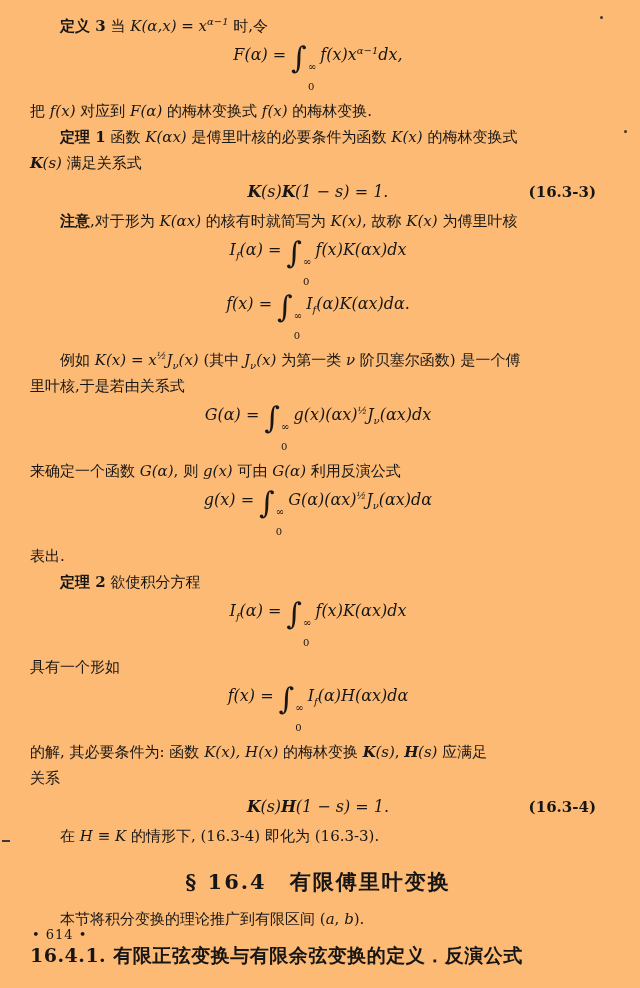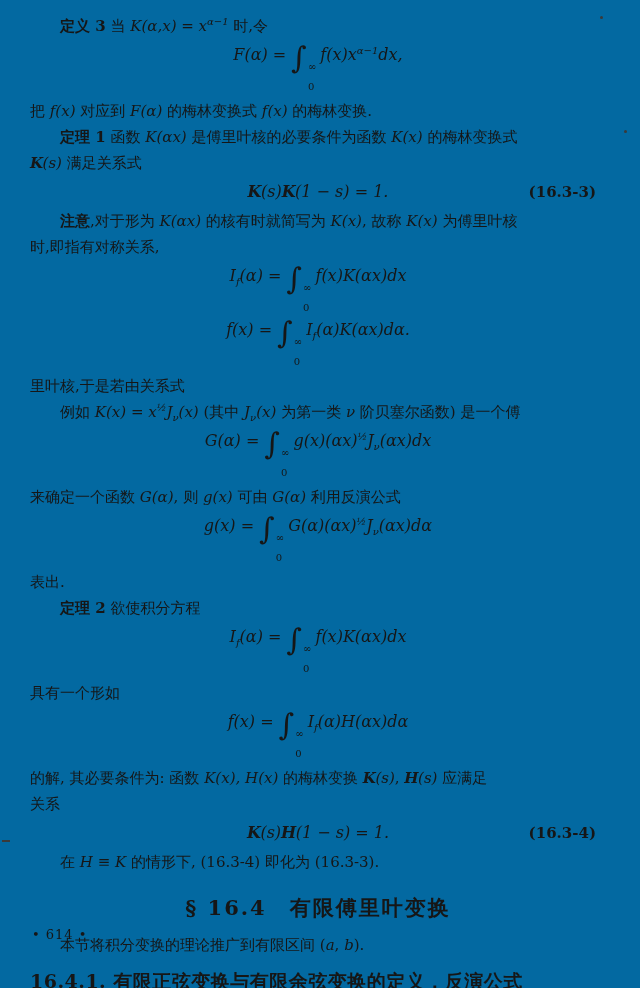--- a/index.html
+++ b/index.html
@@ -1,19 +1,19 @@
 <!DOCTYPE html>
 <html><head>
 <meta charset="utf-8">
 <style>
   html,body{margin:0;padding:0;background:#e9e7e2;}
   .page{
     width:640px;height:988px;box-sizing:border-box;
     margin:0 auto;position:relative;overflow:hidden;
-    background:#0369a1;color:#161616;
+    background:#fdba74;color:#161616;
     font-family:"DejaVu Serif","Liberation Serif",serif;
     font-size:15px;line-height:1.6;
     padding:12px 34px 12px 30px;
   }
   .line{margin:2px 0;}
   .ind{text-indent:2em;}
   .b{font-weight:bold;}
   .i{font-style:italic;}
   .scr{font-style:italic;font-weight:bold;font-family:"DejaVu Serif",serif;letter-spacing:-0.5px;}
   .sup{vertical-align:super;font-size:10px;font-style:italic;line-height:0;}
@@ -64,38 +64,37 @@
   <div class="line ind"><span class="b">定理 1</span><span>  函数 </span><span class="i">K(αx)</span><span> 是傅里叶核的必要条件为函数 </span><span class="i">K(x)</span><span> 的梅林变换式</span></div>
 
   <div class="line"><span class="scr">K</span><span class="i">(s)</span><span> 满足关系式</span></div>
 
   <div class="formula">
     <span><span class="scr">K</span><span class="i">(s)</span><span class="scr">K</span><span class="i">(1 − s) = 1.</span></span>
     <span class="eqnum">(16.3-3)</span>
   </div>
 
   <div class="line ind"><span class="b">注意</span><span>,对于形为 </span><span class="i">K(αx)</span><span> 的核有时就简写为 </span><span class="i">K(x)</span><span>, 故称 </span><span class="i">K(x)</span><span> 为傅里叶核</span></div>
-  <div class="line"><span>时,即指有对称关系,</span></div>
 
   <div class="formula">
     <span><span class="i">I</span><span class="sub">f</span><span class="i">(α) = </span><span class="int">∫</span><span class="lims">
           <span>∞</span>
           <span>0</span>
         </span><span class="i">f(x)K(αx)dx</span></span>
   </div>
 
   <div class="formula">
     <span><span class="i">f(x) = </span><span class="int">∫</span><span class="lims">
           <span>∞</span>
           <span>0</span>
         </span><span class="i">I</span><span class="sub">f</span><span class="i">(α)K(αx)dα.</span></span>
   </div>
 
+  <div class="line ind"><span>例如 </span><span class="i">K(x) = x</span><span class="sup">½</span><span class="i">J</span><span class="sub">ν</span><span class="i">(x)</span><span> (其中 </span><span class="i">J</span><span class="sub">ν</span><span class="i">(x)</span><span> 为第一类 </span><span class="i">ν</span><span> 阶贝塞尔函数) 是一个傅</span></div>
   <div class="line"><span>里叶核,于是若由关系式</span></div>
-  <div class="line ind"><span>例如 </span><span class="i">K(x) = x</span><span class="sup">½</span><span class="i">J</span><span class="sub">ν</span><span class="i">(x)</span><span> (其中 </span><span class="i">J</span><span class="sub">ν</span><span class="i">(x)</span><span> 为第一类 </span><span class="i">ν</span><span> 阶贝塞尔函数) 是一个傅</span></div>
 
   <div class="formula">
     <span><span class="i">G(α) = </span><span class="int">∫</span><span class="lims">
           <span>∞</span>
           <span>0</span>
         </span><span class="i">g(x)(αx)</span><span class="sup">½</span><span class="i">J</span><span class="sub">ν</span><span class="i">(αx)dx</span></span>
   </div>
 
   <div class="line"><span>来确定一个函数 </span><span class="i">G(α)</span><span>, 则 </span><span class="i">g(x)</span><span> 可由 </span><span class="i">G(α)</span><span> 利用反演公式</span></div>
 

